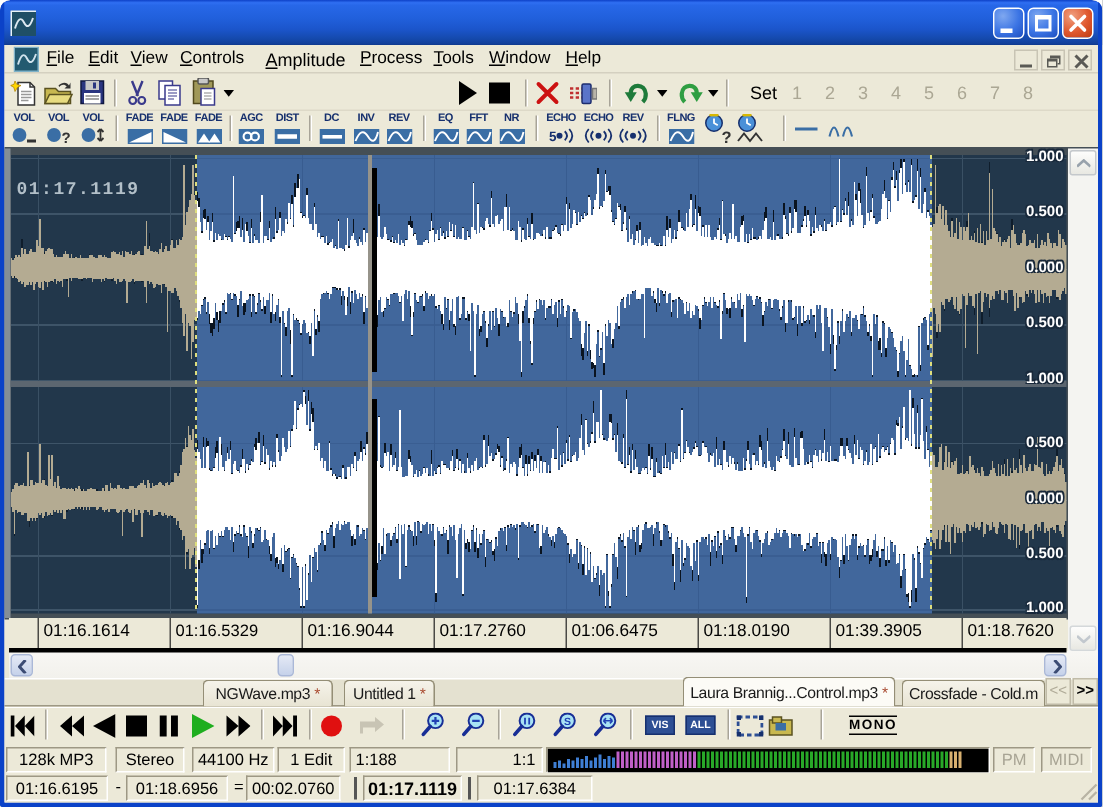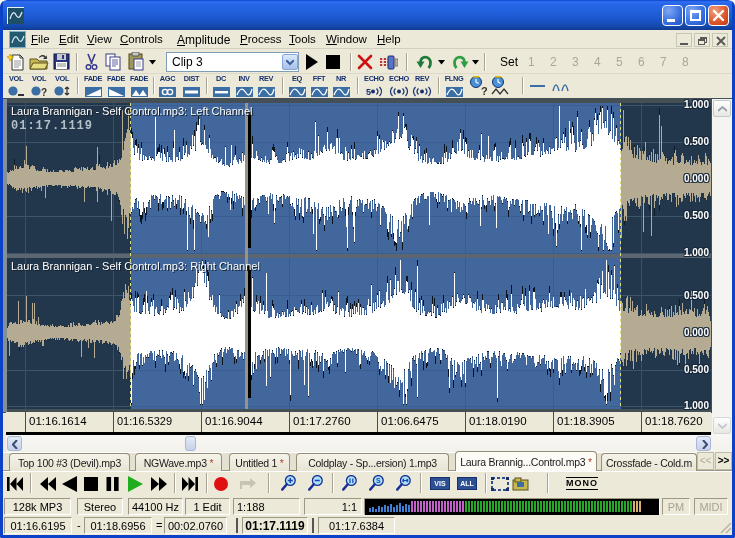--- a/index.html
+++ b/index.html
@@ -90,28 +90,20 @@
     </svg>
 <svg class="ab" style="left:128px;top:52px;z-index:2" width="17" height="19">
 <rect x="1" y="2" width="13" height="15" fill="#a09858" stroke="#50481c"></rect>
 <rect x="4" y="0" width="7" height="4" rx="1" fill="#c8c8c8" stroke="#555"></rect>
 <rect x="6" y="7" width="9" height="11" fill="#fff" stroke="#3a3a8c"></rect>
 <path d="M8 10h5M8 12h5M8 14h5" stroke="#888" stroke-width=".8"></path>
     </svg>
 <svg class="ab" style="left:149px;top:60px;z-index:2" width="7" height="5">
       <path d="M0 0h7L3.5 4.5z" fill="#000"></path>
     </svg>
-<div class="ab" style="left:166px;top:52px;width:133px;height:20px;background:#fff;border:1px solid #7f9db9;z-index:2">
-<div class="ab" style="left:5px;top:2px;font-size:12px">Clip 3</div>
-<div class="ab" style="left:115px;top:1px;width:16px;height:16px;border:1px solid #86a7d8;border-radius:2px;background:linear-gradient(180deg,#dce9fb,#c0d4f2 50%,#a8c0e8)">
-<svg class="ab" style="left:3px;top:5px" width="8" height="6">
-          <path d="M0 0l4 4 4-4" stroke="#3c5f9e" stroke-width="2" fill="none"></path>
-        </svg>
-      </div>
-    </div>
 <svg class="ab" style="left:305px;top:54px;z-index:2" width="14" height="16">
       <path d="M1 0l12 8L1 16z" fill="#000"></path>
     </svg>
 <div class="ab" style="left:326px;top:55px;width:14px;height:14px;background:#000;z-index:2"></div>
 <div class="sep1" style="left:350px;top:53px;height:18px"></div>
 <svg class="ab" style="left:357px;top:54px;z-index:2" width="16" height="16">
       <path d="M2 2L14 14M14 2L2 14" stroke="#cc1111" stroke-width="2.6" stroke-linecap="round"></path>
     </svg>
 <svg class="ab" style="left:379px;top:54px;z-index:2" width="19" height="16">
 <path d="M1 5h8M1 8h8M1 11h8" stroke="#c03030" stroke-width="1.8" stroke-dasharray="2.2 1.6"></path>
@@ -262,22 +254,20 @@
 <path d="M9.5 171V185M14.5 159V189M19.5 167V188M24.5 160V188M29.5 168V188M34.5 166V188M39.5 171V188M44.5 169V187M49.5 171V185M54.5 172V187M59.5 169V185M64.5 172V186M69.5 170V188M74.5 168V187M79.5 168V188M84.5 168V202M89.5 169V189M94.5 169V188M99.5 155V189M104.5 168V189M109.5 165V190M114.5 159V195M119.5 159V201M124.5 141V234M129.5 129V213M624.5 138V225M629.5 150V207M634.5 145V198M639.5 148V210M644.5 147V203M649.5 154V210M654.5 161V216M659.5 108V211M664.5 155V194M669.5 159V194M674.5 146V193M679.5 162V199M684.5 164V197M689.5 160V196M694.5 160V196M699.5 159V202M704.5 164V199M709.5 161V192" stroke="#0f1d2b" stroke-width="1"></path>
 <path d="M9.5 323V357M14.5 323V343M19.5 323V351M24.5 322V346M29.5 319V345M34.5 303V344M39.5 324V340M44.5 326V341M49.5 326V340M54.5 326V339M59.5 326V340M64.5 326V340M69.5 326V341M74.5 325V339M79.5 323V341M84.5 326V339M89.5 325V340M94.5 322V358M99.5 321V343M104.5 323V344M109.5 323V342M114.5 320V345M119.5 314V353M124.5 297V369M129.5 300V365M624.5 311V359M629.5 307V351M634.5 307V351M639.5 316V352M644.5 313V349M649.5 312V348M654.5 311V349M659.5 316V354M664.5 317V356M669.5 306V355M674.5 314V349M679.5 299V366M684.5 314V355M689.5 309V350M694.5 308V348M699.5 314V367M704.5 298V351M709.5 315V351" stroke="#0f1d2b" stroke-width="1"></path>
 <path d="M7.5 172V184M8.5 173V185M9.5 172V184M10.5 170V185M11.5 171V186M12.5 170V188M13.5 171V187M14.5 165V189M15.5 169V188M16.5 166V191M17.5 169V190M18.5 169V190M19.5 167V188M20.5 166V190M21.5 168V188M22.5 168V193M23.5 168V189M24.5 160V188M25.5 164V191M26.5 146V192M27.5 165V188M28.5 165V193M29.5 169V187M30.5 167V188M31.5 166V191M32.5 165V188M33.5 166V187M34.5 166V187M35.5 169V188M36.5 171V186M37.5 170V189M38.5 171V187M39.5 171V188M40.5 171V187M41.5 171V191M42.5 169V186M43.5 167V186M44.5 169V186M45.5 169V198M46.5 172V185M47.5 169V187M48.5 172V185M49.5 172V185M50.5 171V185M51.5 172V185M52.5 172V186M53.5 170V186M54.5 172V186M55.5 172V185M56.5 172V185M57.5 172V186M58.5 172V185M59.5 170V185M60.5 170V185M61.5 170V188M62.5 171V186M63.5 172V186M64.5 172V186M65.5 170V186M66.5 170V186M67.5 170V188M68.5 171V186M69.5 170V187M70.5 171V185M71.5 172V186M72.5 172V186M73.5 172V186M74.5 168V186M75.5 167V185M76.5 168V187M77.5 169V189M78.5 169V186M79.5 168V188M80.5 170V188M81.5 167V187M82.5 171V186M83.5 167V187M84.5 168V202M85.5 168V188M86.5 169V188M87.5 167V187M88.5 170V186M89.5 170V188M90.5 169V187M91.5 168V187M92.5 167V187M93.5 170V187M94.5 170V187M95.5 170V187M96.5 164V191M97.5 147V202M98.5 166V187M99.5 164V189M100.5 167V188M101.5 167V189M102.5 168V192M103.5 167V191M104.5 168V189M105.5 169V190M106.5 166V190M107.5 162V195M108.5 168V189M109.5 166V189M110.5 164V191M111.5 167V221M112.5 167V194M113.5 163V194M114.5 160V195M115.5 165V195M116.5 165V192M117.5 160V194M118.5 163V197M119.5 159V200M120.5 160V205M121.5 158V215M122.5 110V224M123.5 150V209M124.5 141V234M125.5 138V215M126.5 133V217M127.5 129V239M128.5 110V228M129.5 130V213M130.5 135V211M621.5 151V238M622.5 149V205M623.5 110V209M624.5 142V221M625.5 137V216M626.5 136V221M627.5 146V201M628.5 137V203M629.5 150V206M630.5 140V199M631.5 150V199M632.5 154V201M633.5 158V200M634.5 147V198M635.5 158V203M636.5 155V206M637.5 145V198M638.5 159V207M639.5 148V209M640.5 151V206M641.5 160V196M642.5 151V197M643.5 154V232M644.5 151V203M645.5 142V195M646.5 160V197M647.5 157V197M648.5 160V204M649.5 155V205M650.5 161V196M651.5 152V236M652.5 162V195M653.5 149V194M654.5 162V208M655.5 154V201M656.5 163V195M657.5 154V198M658.5 160V196M659.5 115V205M660.5 159V200M661.5 126V197M662.5 152V199M663.5 154V194M664.5 156V194M665.5 161V196M666.5 158V193M667.5 164V200M668.5 161V200M669.5 160V194M670.5 161V195M671.5 159V202M672.5 157V193M673.5 165V193M674.5 153V193M675.5 150V197M676.5 156V207M677.5 162V195M678.5 163V205M679.5 163V198M680.5 162V198M681.5 155V202M682.5 153V201M683.5 156V194M684.5 164V196M685.5 163V198M686.5 160V193M687.5 162V195M688.5 162V193M689.5 160V196M690.5 165V202M691.5 156V193M692.5 165V201M693.5 163V193M694.5 160V196M695.5 163V202M696.5 161V195M697.5 164V198M698.5 155V197M699.5 159V202M700.5 162V197M701.5 165V193M702.5 162V193M703.5 162V193M704.5 164V198M705.5 153V198M706.5 156V200M707.5 165V196M708.5 159V194M709.5 161V192M710.5 163V196" stroke="#b4ab92" stroke-width="1"></path>
 <path d="M7.5 328V338M8.5 326V341M9.5 323V356M10.5 322V340M11.5 322V342M12.5 324V341M13.5 323V341M14.5 323V343M15.5 322V343M16.5 324V342M17.5 324V342M18.5 301V347M19.5 324V347M20.5 320V345M21.5 320V347M22.5 323V345M23.5 321V347M24.5 322V345M25.5 322V342M26.5 296V343M27.5 322V342M28.5 320V345M29.5 320V344M30.5 323V341M31.5 324V344M32.5 303V343M33.5 319V342M34.5 303V343M35.5 324V340M36.5 321V341M37.5 325V340M38.5 317V342M39.5 324V340M40.5 326V342M41.5 325V340M42.5 325V346M43.5 325V346M44.5 326V340M45.5 325V339M46.5 326V340M47.5 325V339M48.5 326V339M49.5 327V339M50.5 325V338M51.5 326V339M52.5 324V338M53.5 326V339M54.5 327V338M55.5 326V340M56.5 327V338M57.5 327V340M58.5 326V338M59.5 326V340M60.5 325V338M61.5 326V338M62.5 326V338M63.5 326V338M64.5 327V340M65.5 327V339M66.5 327V338M67.5 327V338M68.5 325V340M69.5 327V341M70.5 323V340M71.5 323V339M72.5 327V341M73.5 322V339M74.5 325V339M75.5 326V339M76.5 325V339M77.5 326V341M78.5 323V342M79.5 323V341M80.5 325V340M81.5 326V357M82.5 325V341M83.5 326V340M84.5 326V339M85.5 326V341M86.5 324V342M87.5 324V340M88.5 324V348M89.5 325V339M90.5 325V343M91.5 324V343M92.5 323V340M93.5 322V342M94.5 322V358M95.5 320V342M96.5 323V340M97.5 325V340M98.5 320V341M99.5 322V343M100.5 325V340M101.5 322V340M102.5 324V344M103.5 323V343M104.5 323V343M105.5 322V341M106.5 321V341M107.5 322V343M108.5 323V344M109.5 324V342M110.5 322V343M111.5 321V345M112.5 323V344M113.5 322V343M114.5 321V344M115.5 321V345M116.5 315V345M117.5 315V350M118.5 317V347M119.5 315V352M120.5 310V353M121.5 301V360M122.5 299V357M123.5 292V379M124.5 298V368M125.5 284V366M126.5 290V379M127.5 293V372M128.5 286V370M129.5 300V365M130.5 305V378M621.5 301V360M622.5 303V362M623.5 311V366M624.5 311V359M625.5 308V353M626.5 298V366M627.5 296V360M628.5 313V353M629.5 308V350M630.5 297V361M631.5 311V350M632.5 301V361M633.5 312V369M634.5 308V351M635.5 310V349M636.5 307V362M637.5 305V351M638.5 316V355M639.5 316V352M640.5 315V355M641.5 310V361M642.5 316V354M643.5 315V355M644.5 314V349M645.5 316V350M646.5 304V354M647.5 311V350M648.5 310V351M649.5 313V348M650.5 315V352M651.5 312V351M652.5 315V353M653.5 317V351M654.5 311V348M655.5 314V358M656.5 317V356M657.5 317V349M658.5 317V350M659.5 316V354M660.5 313V353M661.5 307V348M662.5 312V351M663.5 315V355M664.5 317V356M665.5 309V352M666.5 317V348M667.5 310V349M668.5 316V350M669.5 309V355M670.5 317V349M671.5 306V350M672.5 317V359M673.5 312V360M674.5 315V349M675.5 305V360M676.5 313V350M677.5 312V365M678.5 315V351M679.5 306V363M680.5 310V354M681.5 315V353M682.5 303V349M683.5 312V355M684.5 314V355M685.5 311V371M686.5 309V354M687.5 314V353M688.5 314V359M689.5 309V350M690.5 310V349M691.5 291V354M692.5 311V351M693.5 312V354M694.5 308V348M695.5 316V348M696.5 317V355M697.5 309V352M698.5 316V354M699.5 314V364M700.5 316V352M701.5 314V351M702.5 311V353M703.5 308V355M704.5 304V350M705.5 314V350M706.5 310V354M707.5 306V356M708.5 312V358M709.5 316V350M710.5 321V347" stroke="#b4ab92" stroke-width="1"></path>
 <rect x="7" y="254" width="704" height="4" fill="#5c6670"></rect>
 <path d="M130.5 103V409M620.5 103V409" stroke="#dede7e" stroke-width="1" stroke-dasharray="3 3"></path>
 <rect x="245" y="103" width="3" height="306" fill="#96938a"></rect>
 <rect x="248" y="112" width="3" height="136" fill="#000"></rect>
 <rect x="248" y="266" width="3" height="132" fill="#000"></rect>
 </svg></div>
-<div class="ab" style="left:11px;top:105px;color:#fff;font-size:11px;z-index:3;text-shadow:1px 1px 0 #14202c">Laura Brannigan - Self Control.mp3: Left Channel</div>
-<div class="ab" style="left:11px;top:260px;color:#fff;font-size:11px;z-index:3;text-shadow:1px 1px 0 #14202c">Laura Brannigan - Self Control.mp3: Right Channel</div>
 <div class="ab" style="left:11px;top:119px;color:#b2bfc8;font-family:'Liberation Mono',monospace;font-size:12px;font-weight:bold;letter-spacing:1px;z-index:3">01:17.1119</div>
 <div class="wlabel" style="top:99px;z-index:3">1.000</div>
 <div class="wlabel" style="top:136px;z-index:3">0.500</div>
 <div class="wlabel" style="top:173px;z-index:3">0.000</div>
 <div class="wlabel" style="top:210px;z-index:3">0.500</div>
 <div class="wlabel" style="top:247px;z-index:3">1.000</div>
 <div class="wlabel" style="top:290px;z-index:3">0.500</div>
 <div class="wlabel" style="top:327px;z-index:3">0.000</div>
 <div class="wlabel" style="top:364px;z-index:3">0.500</div>
 <div class="wlabel" style="top:400px;z-index:3">1.000</div>
@@ -299,41 +289,39 @@
 <div class="ab" style="left:117px;top:415px;font-size:11px;color:#000;z-index:3">01:16.5329</div>
 <div class="ab" style="left:201px;top:412px;width:1px;height:20px;background:#4a4a46;z-index:3"></div>
 <div class="ab" style="left:205px;top:415px;font-size:11.5px;color:#000;z-index:3">01:16.9044</div>
 <div class="ab" style="left:289px;top:412px;width:1px;height:20px;background:#4a4a46;z-index:3"></div>
 <div class="ab" style="left:293px;top:415px;font-size:11.5px;color:#000;z-index:3">01:17.2760</div>
 <div class="ab" style="left:377px;top:412px;width:1px;height:20px;background:#4a4a46;z-index:3"></div>
 <div class="ab" style="left:381px;top:415px;font-size:11.5px;color:#000;z-index:3">01:06.6475</div>
 <div class="ab" style="left:465px;top:412px;width:1px;height:20px;background:#4a4a46;z-index:3"></div>
 <div class="ab" style="left:469px;top:415px;font-size:11.5px;color:#000;z-index:3">01:18.0190</div>
 <div class="ab" style="left:553px;top:412px;width:1px;height:20px;background:#4a4a46;z-index:3"></div>
-<div class="ab" style="left:557px;top:415px;font-size:11.5px;color:#000;z-index:3">01:18.3905</div>
+<div class="ab" style="left:557px;top:415px;font-size:11.5px;color:#000;z-index:3">01:39.3905</div>
 <div class="ab" style="left:641px;top:412px;width:1px;height:20px;background:#4a4a46;z-index:3"></div>
 <div class="ab" style="left:645px;top:415px;font-size:11.5px;color:#000;z-index:3">01:18.7620</div>
 <div class="ab" style="left:6px;top:432px;width:705px;height:2.5px;background:#000;z-index:3"></div>
 <div class="ab" style="left:6px;top:434px;width:726px;height:18px;background:linear-gradient(#f8f7f4,#f2f1ec);z-index:2"></div>
 <div class="ab" style="left:7px;top:436px;width:15px;height:15px;background:linear-gradient(#e4e9f5,#c6d2ea);border:1px solid #aab8d8;border-radius:3px;z-index:3">
 <svg class="ab" style="left:4px;top:3px" width="6" height="9">
         <path d="M5 0L1 4.5L5 9" stroke="#3c4c74" stroke-width="2" fill="none"></path>
       </svg>
     </div>
 <div class="ab" style="left:696px;top:436px;width:15px;height:15px;background:linear-gradient(#e4e9f5,#c6d2ea);border:1px solid #aab8d8;border-radius:3px;z-index:3">
 <svg class="ab" style="left:5px;top:3px" width="6" height="9">
         <path d="M1 0l4 4.5L1 9" stroke="#3c4c74" stroke-width="2" fill="none"></path>
       </svg>
     </div>
 <div class="ab" style="left:185px;top:436px;width:11px;height:15px;background:linear-gradient(#e4e9f5,#c6d2ea);border:1px solid #aab8d8;border-radius:3px;z-index:3"></div>
 <div class="ab" style="left:3px;top:452px;width:729px;height:18px;background:#e4e1d0;border-top:1px solid #fff"></div>
-<div class="tab" style="left:9px;width:121px;z-index:2">Top 100 #3 (Devil).mp3</div>
 <div class="tab" style="left:135px;width:87px;z-index:2">NGWave.mp3&nbsp;<span style="color:#a8492f">*</span></div>
 <div class="tab" style="left:229px;width:61px;z-index:2">Untitled 1&nbsp;<span style="color:#a8492f">*</span></div>
-<div class="tab" style="left:296px;width:153px;z-index:2">Coldplay - Sp...ersion) 1.mp3</div>
 <div class="tab" style="left:455px;width:142px;top:451px;height:20px;background:#fcfbf6;z-index:3">Laura Brannig...Control.mp3&nbsp;<span style="color:#a8492f">*</span></div>
 <div class="tab" style="left:601px;width:96px;z-index:2">Crossfade - Cold.m</div>
 <div class="ab" style="left:697px;top:452px;width:17px;height:18px;background:#ece9d8;border:1px solid #c0bba8;font-size:10px;color:#b0ab98;text-align:center;line-height:16px;z-index:4">&lt;&lt;</div>
 <div class="ab" style="left:715px;top:452px;width:17px;height:18px;background:#ece9d8;border:1px solid #c0bba8;font-size:10px;font-weight:bold;color:#000;text-align:center;line-height:16px;z-index:4">&gt;&gt;</div>
 <div class="ab" style="left:3px;top:470px;width:729px;height:26px;background:#ece9d8;border-top:1px solid #9d9884;box-shadow:inset 0 1px 0 #fff"></div>
 <svg class="ab" style="left:7px;top:476px;z-index:2" width="16" height="16">
       <rect x="0" y="1" width="2.6" height="14" fill="#000"></rect>
       <path d="M9.5 8L16 1v14zM3 8l6.5-7v14z" fill="#000"></path>
     </svg>
 <div class="sep1" style="left:30px;top:473px;height:20px"></div>

